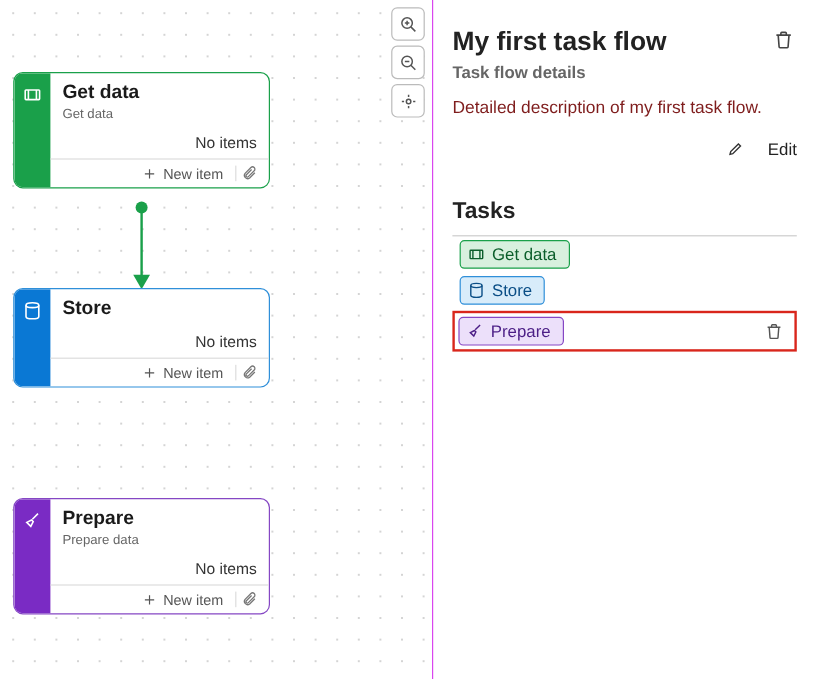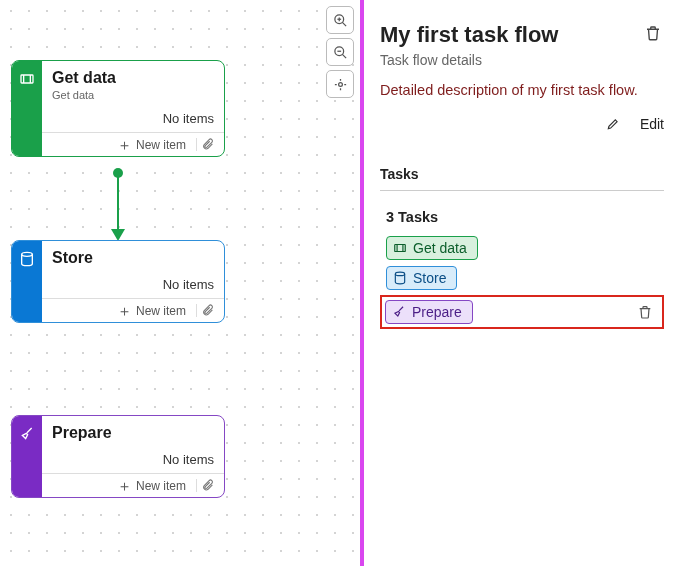--- a/index.html
+++ b/index.html
@@ -130,21 +130,21 @@
     left: 111px;
     top: 229px;
     width: 0;
     height: 0;
     border-left: 7px solid transparent;
     border-right: 7px solid transparent;
     border-top: 12px solid #1aa04a;
   }
   .details {
     flex: 1;
-    border-left: 4px solid #d946ef;
+    border-left: 1px solid #d946ef;
     padding: 22px 14px 10px 16px;
     display: flex;
     flex-direction: column;
   }
   .details-header {
     display: flex;
     justify-content: space-between;
     align-items: flex-start;
   }
   .details-title {
@@ -156,40 +156,41 @@
     height: 22px;
     display: flex;
     align-items: center;
     justify-content: center;
     cursor: pointer;
   }
   .details-sub {
     color: #666;
     font-size: 14px;
     margin-top: 4px;
+    font-weight: bold;
   }
   .details-desc {
     font-size: 14.5px;
     margin-top: 14px;
     color: #7f1d1d;
   }
   .edit-row {
     display: flex;
     justify-content: flex-end;
     margin-top: 18px;
   }
   .edit-btn {
     display: flex;
     align-items: center;
     gap: 20px;
     font-size: 14px;
     cursor: pointer;
   }
   .section-label {
-    font-size: 14px;
+    font-size: 19px;
     font-weight: 600;
     margin-top: 34px;
     padding-bottom: 8px;
     border-bottom: 1px solid #ccc;
   }
   .task-count {
     font-size: 14.5px;
     font-weight: 600;
     margin: 18px 0 8px 6px;
   }
@@ -300,20 +301,21 @@
 
   <div class="card purple" style="left:11px; top:415px;">
     <div class="stripe">
       <svg width="16" height="16" viewBox="0 0 24 24" fill="none" stroke="#fff" stroke-width="2">
         <path d="M19 3l-7 7M11 11l-6 3 5 5 3-6z"></path>
       </svg>
     </div>
     <div class="card-body">
       <div class="card-top">
         <div class="card-title">Prepare</div>
+        <div class="card-sub">Prepare data</div>
         <div class="card-noitems">No items</div>
       </div>
       <div class="card-footer">
         <span class="plus">＋</span>
         <span>New item</span>
         <div class="attach-slot">
           <svg width="13" height="13" viewBox="0 0 24 24" fill="none" stroke="#777" stroke-width="2">
             <path d="M21 11l-8 8a5 5 0 01-7-7l9-9a3.5 3.5 0 015 5l-9 9a2 2 0 01-3-3l8-8"></path>
           </svg>
         </div>
@@ -337,21 +339,20 @@
   <div class="edit-row">
     <div class="edit-btn">
       <svg width="14" height="14" viewBox="0 0 24 24" fill="none" stroke="#333" stroke-width="2">
         <path d="M4 20l4-1 11-11-3-3L5 16l-1 4z"></path>
       </svg>
       <span>Edit</span>
     </div>
   </div>
 
   <div class="section-label">Tasks</div>
-  <div class="task-count">3 Tasks</div>
 
   <div>
     <span class="task-pill pill-green">
       <svg width="14" height="14" viewBox="0 0 24 24" fill="none" stroke="#0b5e2b" stroke-width="2">
         <rect x="3" y="6" width="18" height="12" rx="1"></rect>
           <line x1="7" y1="6" x2="7" y2="18"></line>
           <line x1="17" y1="6" x2="17" y2="18"></line>
       </svg>
       <span>Get data</span>
     </span>

